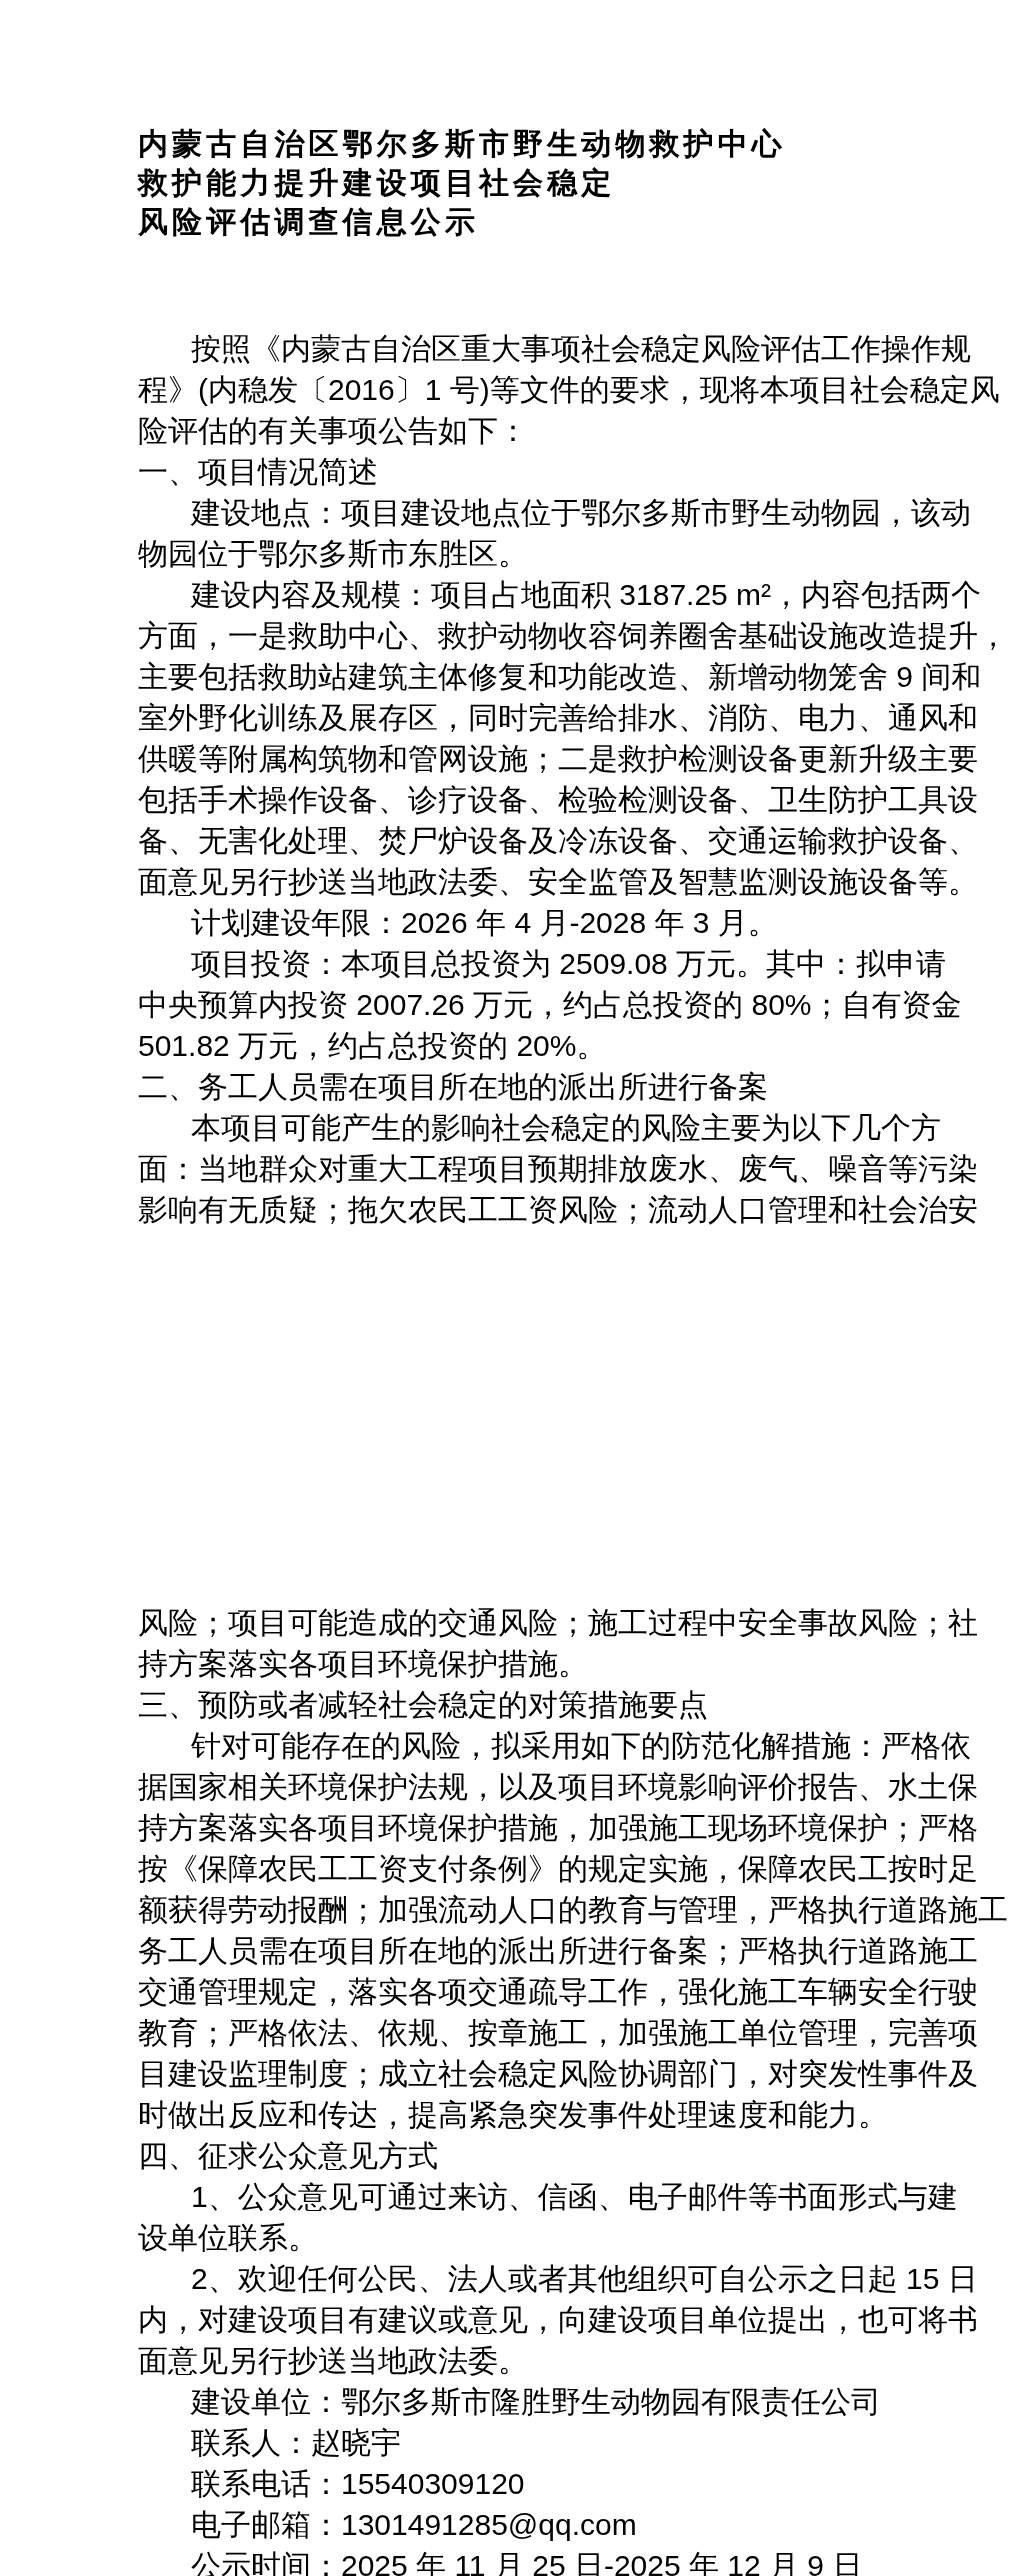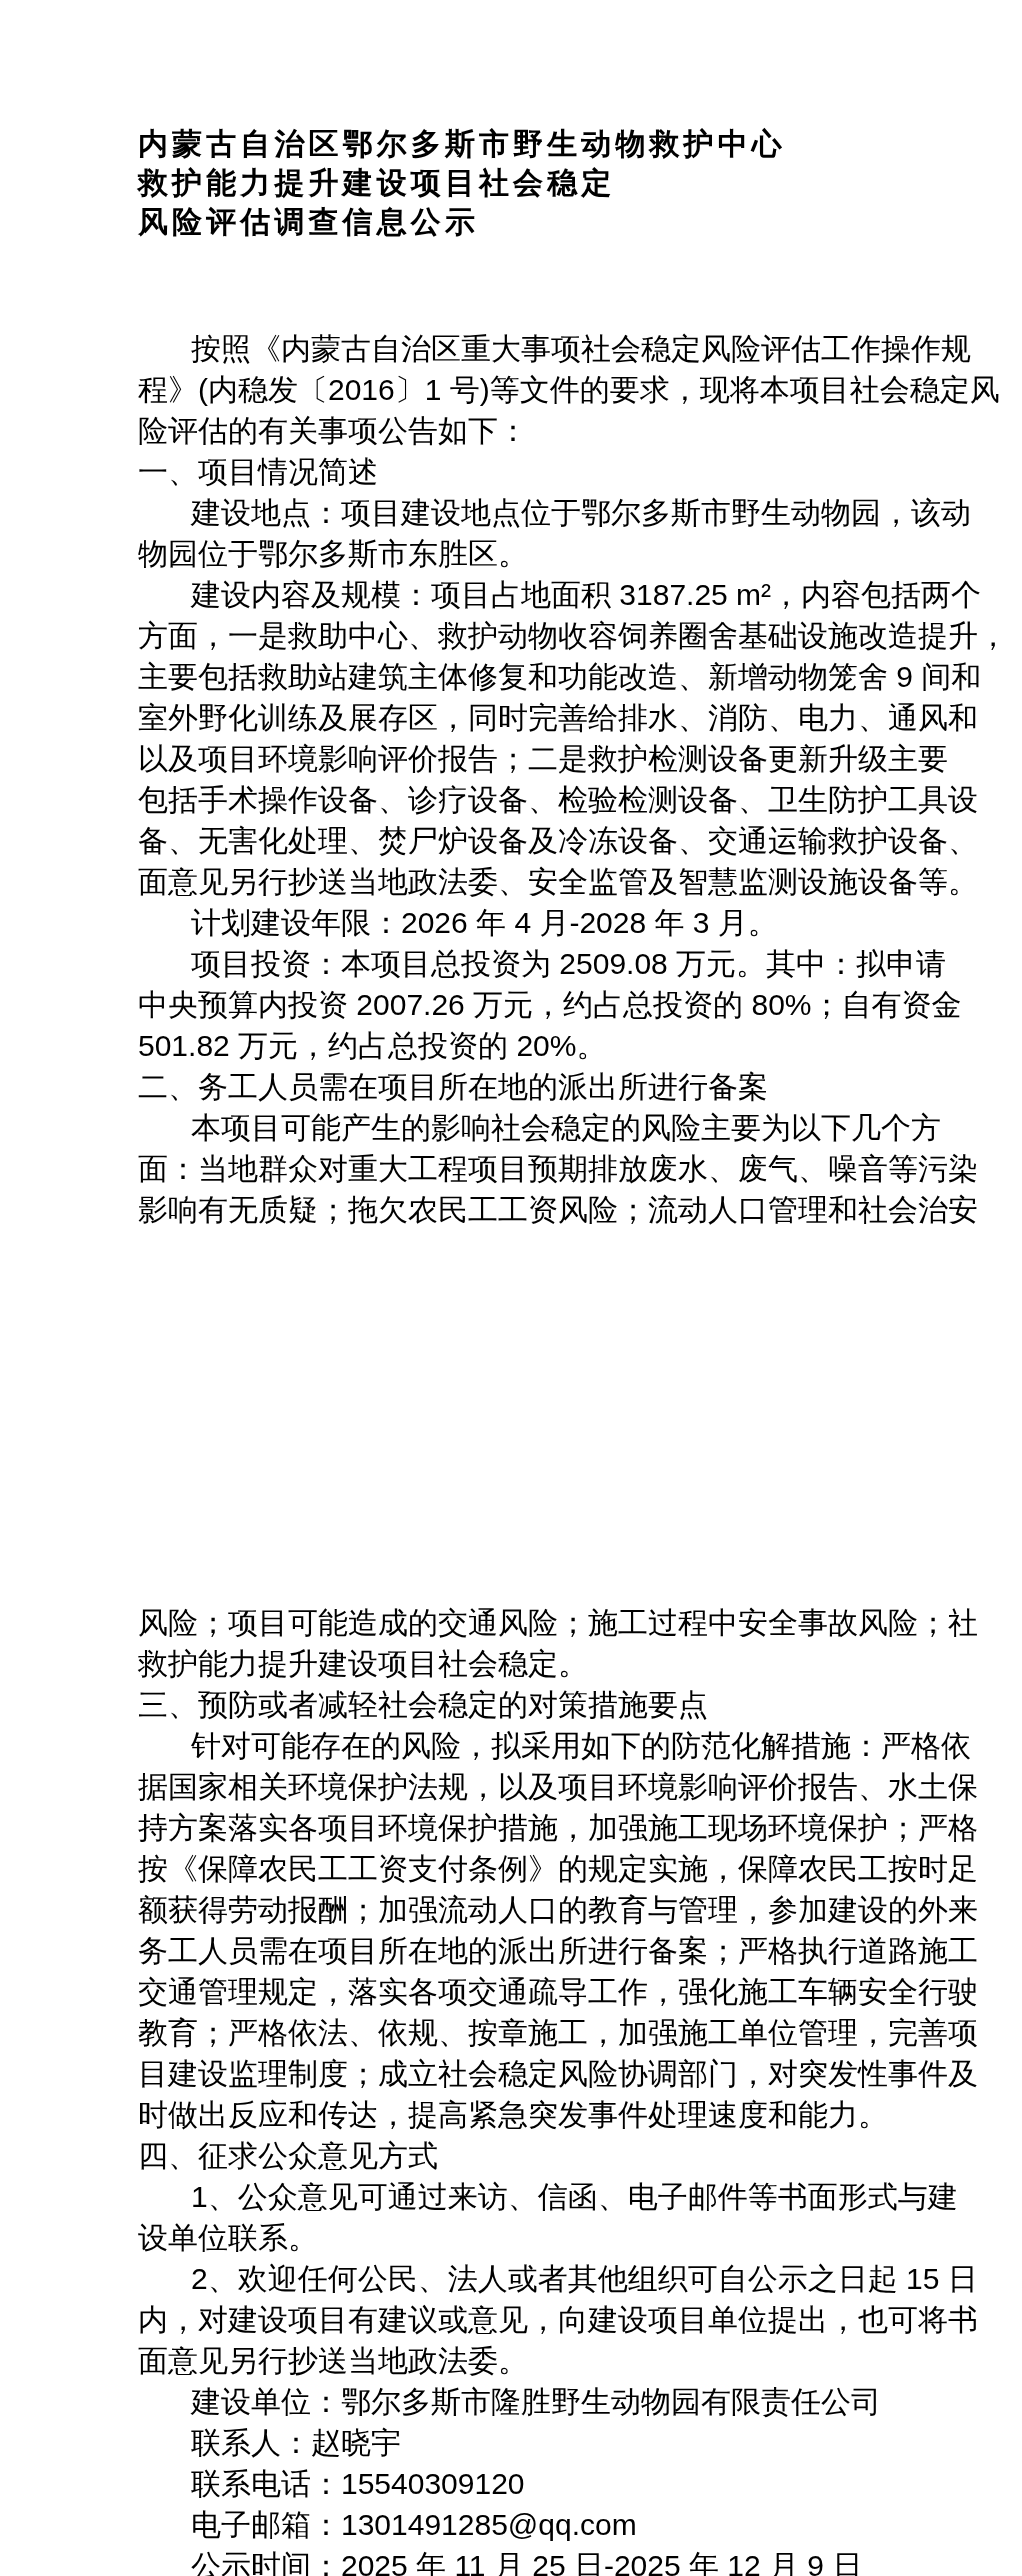--- a/index.html
+++ b/index.html
@@ -61,43 +61,43 @@
     <div class="line indent">按照《内蒙古自治区重大事项社会稳定风险评估工作操作规</div>
     <div class="line flush">程》(内稳发〔2016〕1 号)等文件的要求，现将本项目社会稳定风</div>
     <div class="line flush">险评估的有关事项公告如下：</div>
     <div class="line heading">一、项目情况简述</div>
     <div class="line indent">建设地点：项目建设地点位于鄂尔多斯市野生动物园，该动</div>
     <div class="line flush">物园位于鄂尔多斯市东胜区。</div>
     <div class="line indent">建设内容及规模：项目占地面积 3187.25 m²，内容包括两个</div>
     <div class="line flush">方面，一是救助中心、救护动物收容饲养圈舍基础设施改造提升，</div>
     <div class="line flush">主要包括救助站建筑主体修复和功能改造、新增动物笼舍 9 间和</div>
     <div class="line flush">室外野化训练及展存区，同时完善给排水、消防、电力、通风和</div>
-    <div class="line flush">以及项目环境影响评价报告；二是救护检测设备更新升级主要</div>
+    <div class="line flush">供暖等附属构筑物和管网设施；二是救护检测设备更新升级主要</div>
     <div class="line flush">包括手术操作设备、诊疗设备、检验检测设备、卫生防护工具设</div>
     <div class="line flush">备、无害化处理、焚尸炉设备及冷冻设备、交通运输救护设备、</div>
     <div class="line flush">面意见另行抄送当地政法委、安全监管及智慧监测设施设备等。</div>
     <div class="line indent">计划建设年限：2026 年 4 月-2028 年 3 月。</div>
     <div class="line indent">项目投资：本项目总投资为 2509.08 万元。其中：拟申请</div>
     <div class="line flush">中央预算内投资 2007.26 万元，约占总投资的 80%；自有资金</div>
     <div class="line flush">501.82 万元，约占总投资的 20%。</div>
     <div class="line heading">二、务工人员需在项目所在地的派出所进行备案</div>
     <div class="line indent">本项目可能产生的影响社会稳定的风险主要为以下几个方</div>
     <div class="line flush">面：当地群众对重大工程项目预期排放废水、废气、噪音等污染</div>
     <div class="line flush">影响有无质疑；拖欠农民工工资风险；流动人口管理和社会治安</div>
   </div>
 
 <div class="body-block page2-block">
     <div class="line flush">风险；项目可能造成的交通风险；施工过程中安全事故风险；社</div>
-    <div class="line flush">救护能力提升建设项目社会稳定。</div>
+    <div class="line flush">持方案落实各项目环境保护措施。</div>
     <div class="line heading">三、预防或者减轻社会稳定的对策措施要点</div>
     <div class="line indent">针对可能存在的风险，拟采用如下的防范化解措施：严格依</div>
     <div class="line flush">据国家相关环境保护法规，以及项目环境影响评价报告、水土保</div>
     <div class="line flush">持方案落实各项目环境保护措施，加强施工现场环境保护；严格</div>
     <div class="line flush">按《保障农民工工资支付条例》的规定实施，保障农民工按时足</div>
-    <div class="line flush">额获得劳动报酬；加强流动人口的教育与管理，参加建设的外来</div>
+    <div class="line flush">额获得劳动报酬；加强流动人口的教育与管理，严格执行道路施工</div>
     <div class="line flush">务工人员需在项目所在地的派出所进行备案；严格执行道路施工</div>
     <div class="line flush">交通管理规定，落实各项交通疏导工作，强化施工车辆安全行驶</div>
     <div class="line flush">教育；严格依法、依规、按章施工，加强施工单位管理，完善项</div>
     <div class="line flush">目建设监理制度；成立社会稳定风险协调部门，对突发性事件及</div>
     <div class="line flush">时做出反应和传达，提高紧急突发事件处理速度和能力。</div>
     <div class="line heading">四、征求公众意见方式</div>
     <div class="line indent">1、公众意见可通过来访、信函、电子邮件等书面形式与建</div>
     <div class="line flush">设单位联系。</div>
     <div class="line indent">2、欢迎任何公民、法人或者其他组织可自公示之日起 15 日</div>
     <div class="line flush">内，对建设项目有建议或意见，向建设项目单位提出，也可将书</div>

